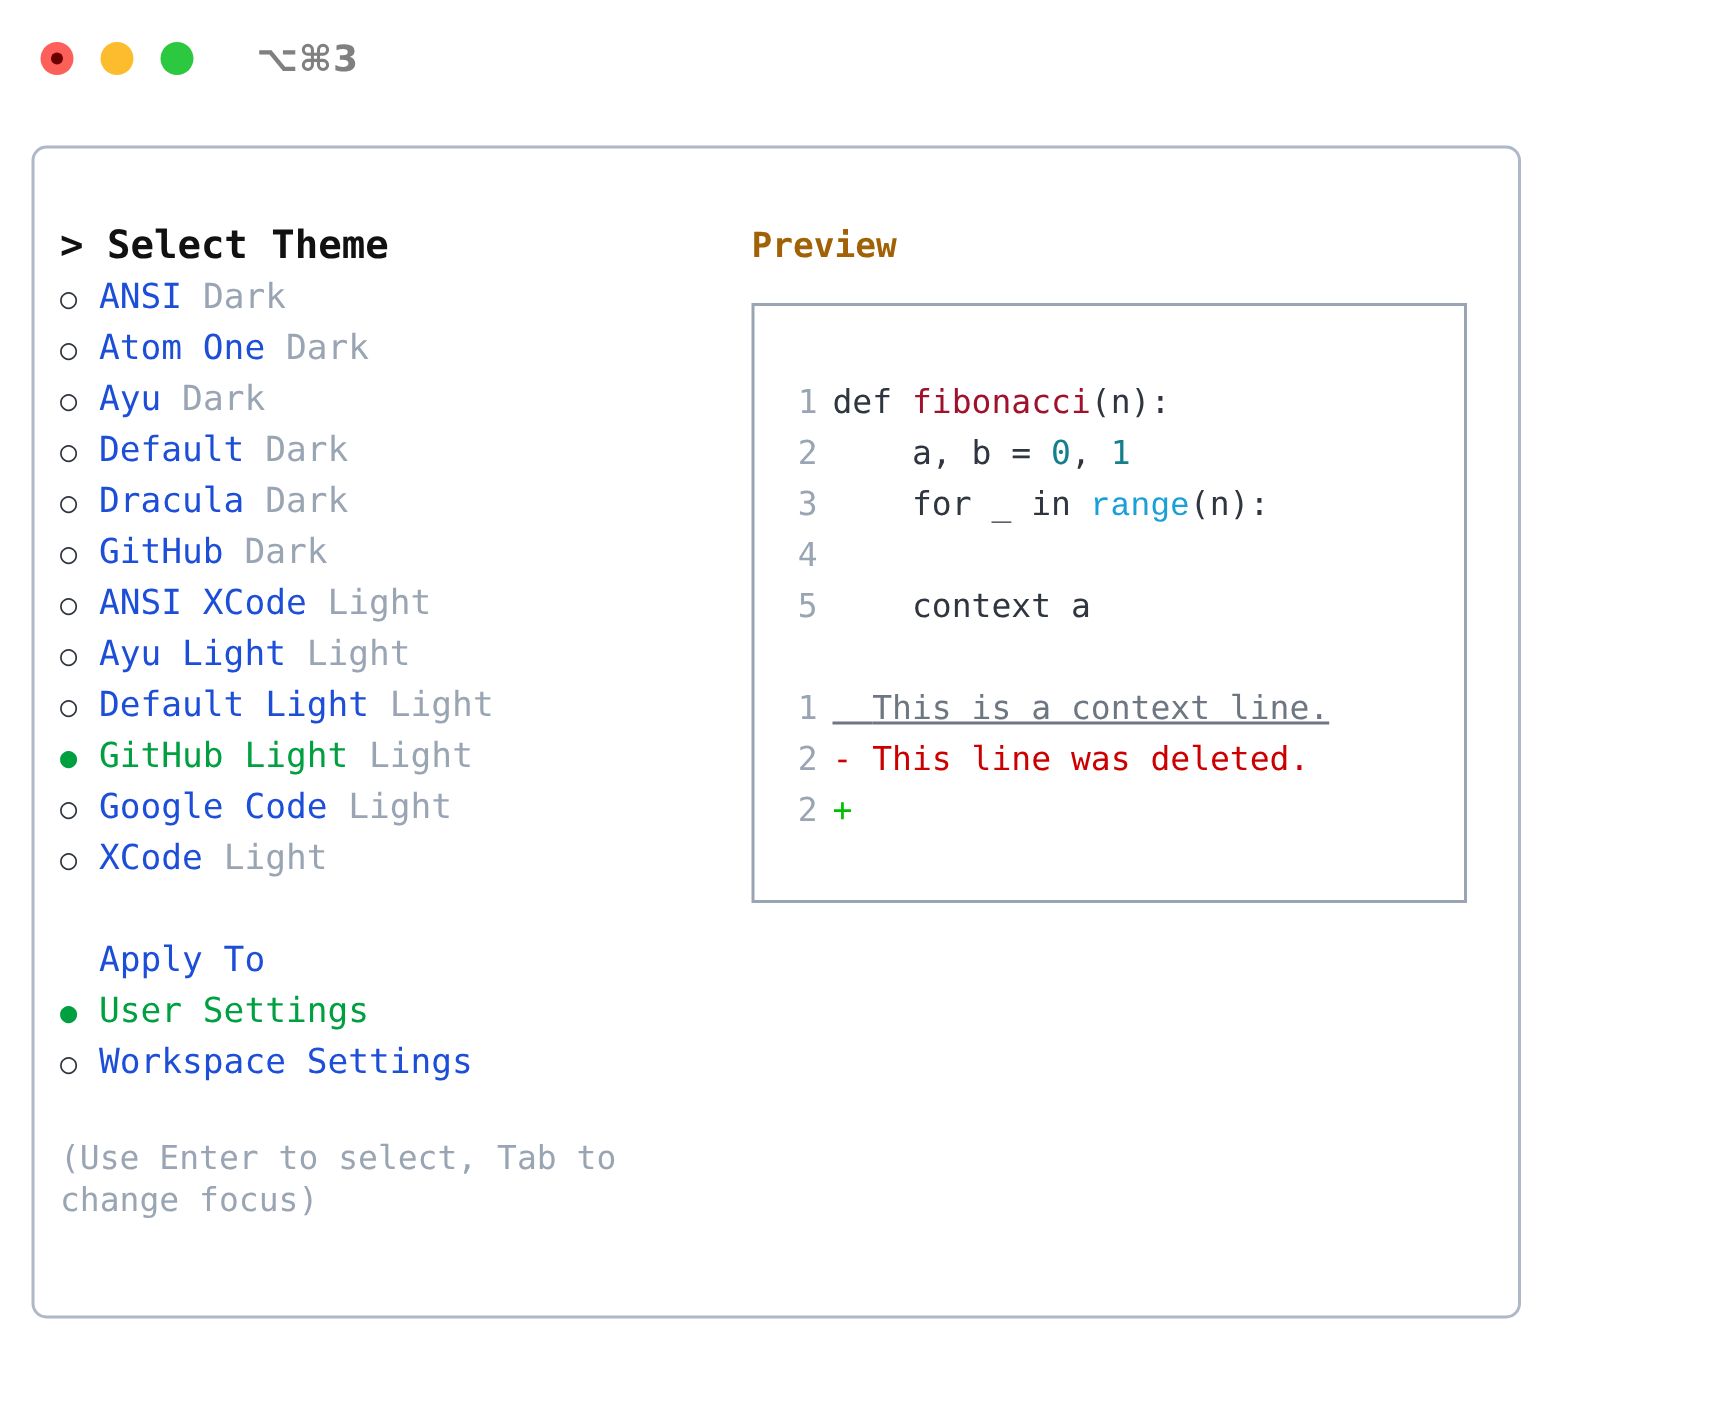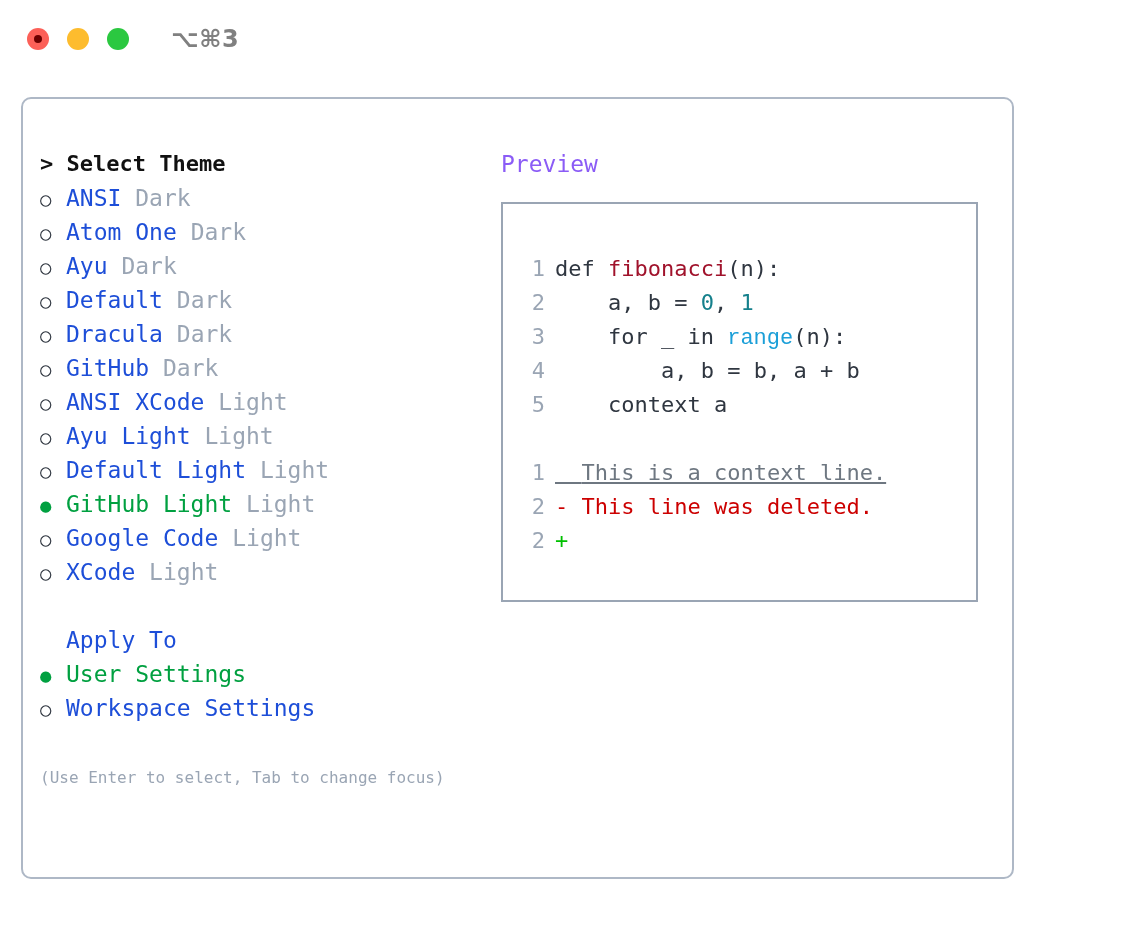--- a/index.html
+++ b/index.html
@@ -49,21 +49,21 @@
     border-radius: 10px;
     background: #ffffff;
   }
 
   .columns { display: flex; height: 100%; }
   .col-left  { width: 475px; padding: 48px 0 0 17px; }
   .col-right { flex: 1; padding: 48px 0 0 3px; }
 
   
   .heading {
-    font-size: 22px; font-weight: bold; color: #111111;
+    font-size: 26px; font-weight: bold; color: #111111;
     white-space: pre; line-height: 34px; height: 34px;
   }
   .row {
     display: flex; align-items: baseline;
     font-size: 23px; line-height: 34px; height: 34px;
     white-space: pre; color: #2f3640;
   }
   .bullet {
     width: 26px; display: inline-block;
     font-size: 19px; color: #2f3640; flex: none;
@@ -71,29 +71,29 @@
   .bullet.sel { color: #00a040; font-size: 19px; }
   .bullet.blank { color: transparent; }
   .name { color: #1d4ed8; }
   .row.selected .name { color: #00a040; }
   .tag { color: #9aa5b4; }
 
   .spacer-sm { height: 34px; }
   .spacer-md { height: 34px; }
 
   .hint {
-    font-size: 16px; line-height: 38px;
+    font-size: 22px; line-height: 28px;
     color: #9aa5b4;
     width: 420px;
     white-space: pre-wrap;
   }
 
   
   .preview-title {
-    font-size: 23px; font-weight: normal; color: #8b5cf6;
+    font-size: 23px; font-weight: bold; color: #a16207;
     line-height: 34px; white-space: pre;
   }
   .preview-box {
     margin-top: 21px;
     width: 477px; height: 400px;
     border: 2px solid #9aa5b4;
     background: #ffffff;
     padding: 48px 0 0 18px;
   }
   .code-line {
@@ -167,21 +167,21 @@
       </div>
 
       <div class="col-right">
         <div class="preview-title">Preview</div>
 
         <div class="preview-box">
           <div id="code-lines">
               <div class="code-line"><span class="lineno">1</span><span class="code-text">def </span><span class="tok-fn">fibonacci</span><span class="code-text">(n):</span></div>
               <div class="code-line"><span class="lineno">2</span><span class="code-text">    a, b = </span><span class="tok-num">0</span><span class="code-text">, </span><span class="tok-num">1</span></div>
               <div class="code-line"><span class="lineno">3</span><span class="code-text">    for _ in </span><span class="tok-call">range</span><span class="code-text">(n):</span></div>
-              <div class="code-line"><span class="lineno">4</span><span class="code-text">        a, b = b, a + b</span></div>
+              <div class="code-line"><span class="lineno">4</span></div>
               <div class="code-line"><span class="lineno">5</span><span class="code-text">    context a</span></div>
             </div>
           <div class="diff-gap"></div>
           <div id="diff-lines">
               <div class="code-line"><span class="lineno">1</span><span class="diff-ctx">  </span><span class="diff-ctx">This is a context line.</span></div>
               <div class="code-line"><span class="lineno">2</span><span class="diff-del">- </span><span class="diff-del">This line was deleted.</span></div>
               <div class="code-line"><span class="lineno">2</span><span class="diff-add">+ </span></div>
             </div>
         </div>
       </div>

